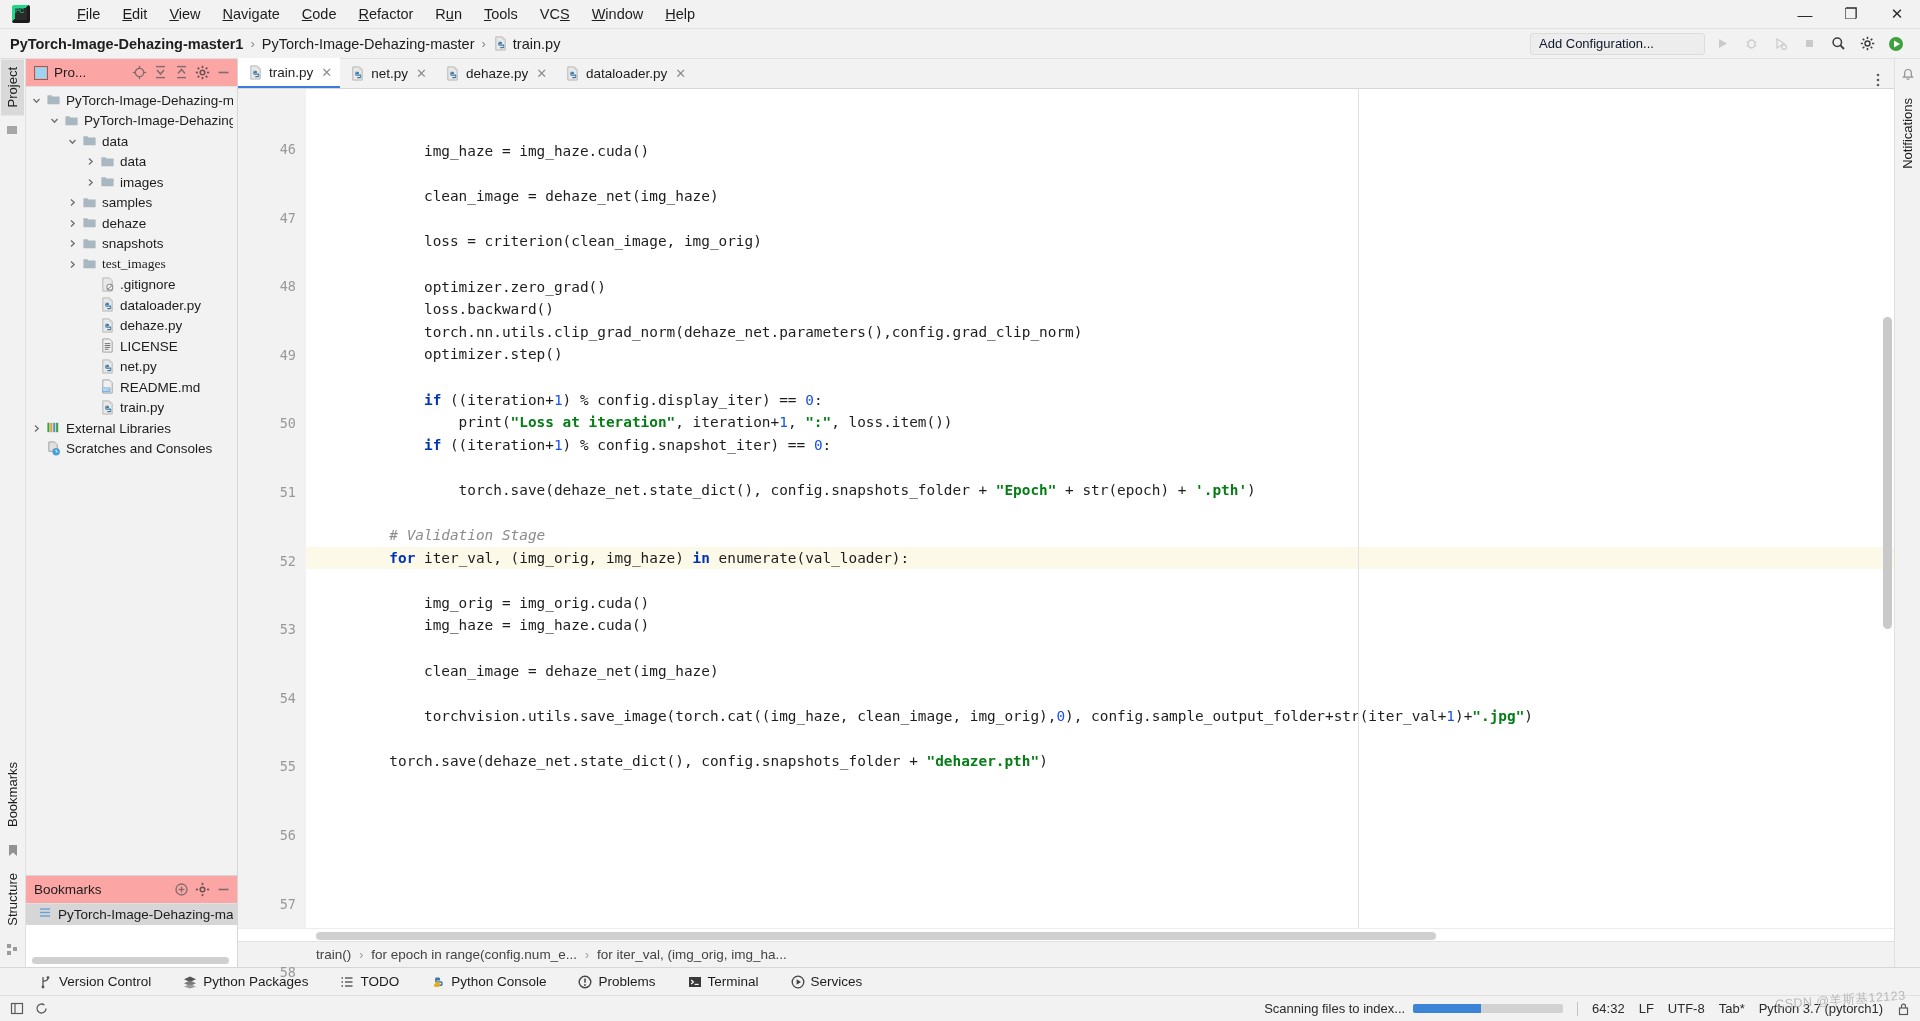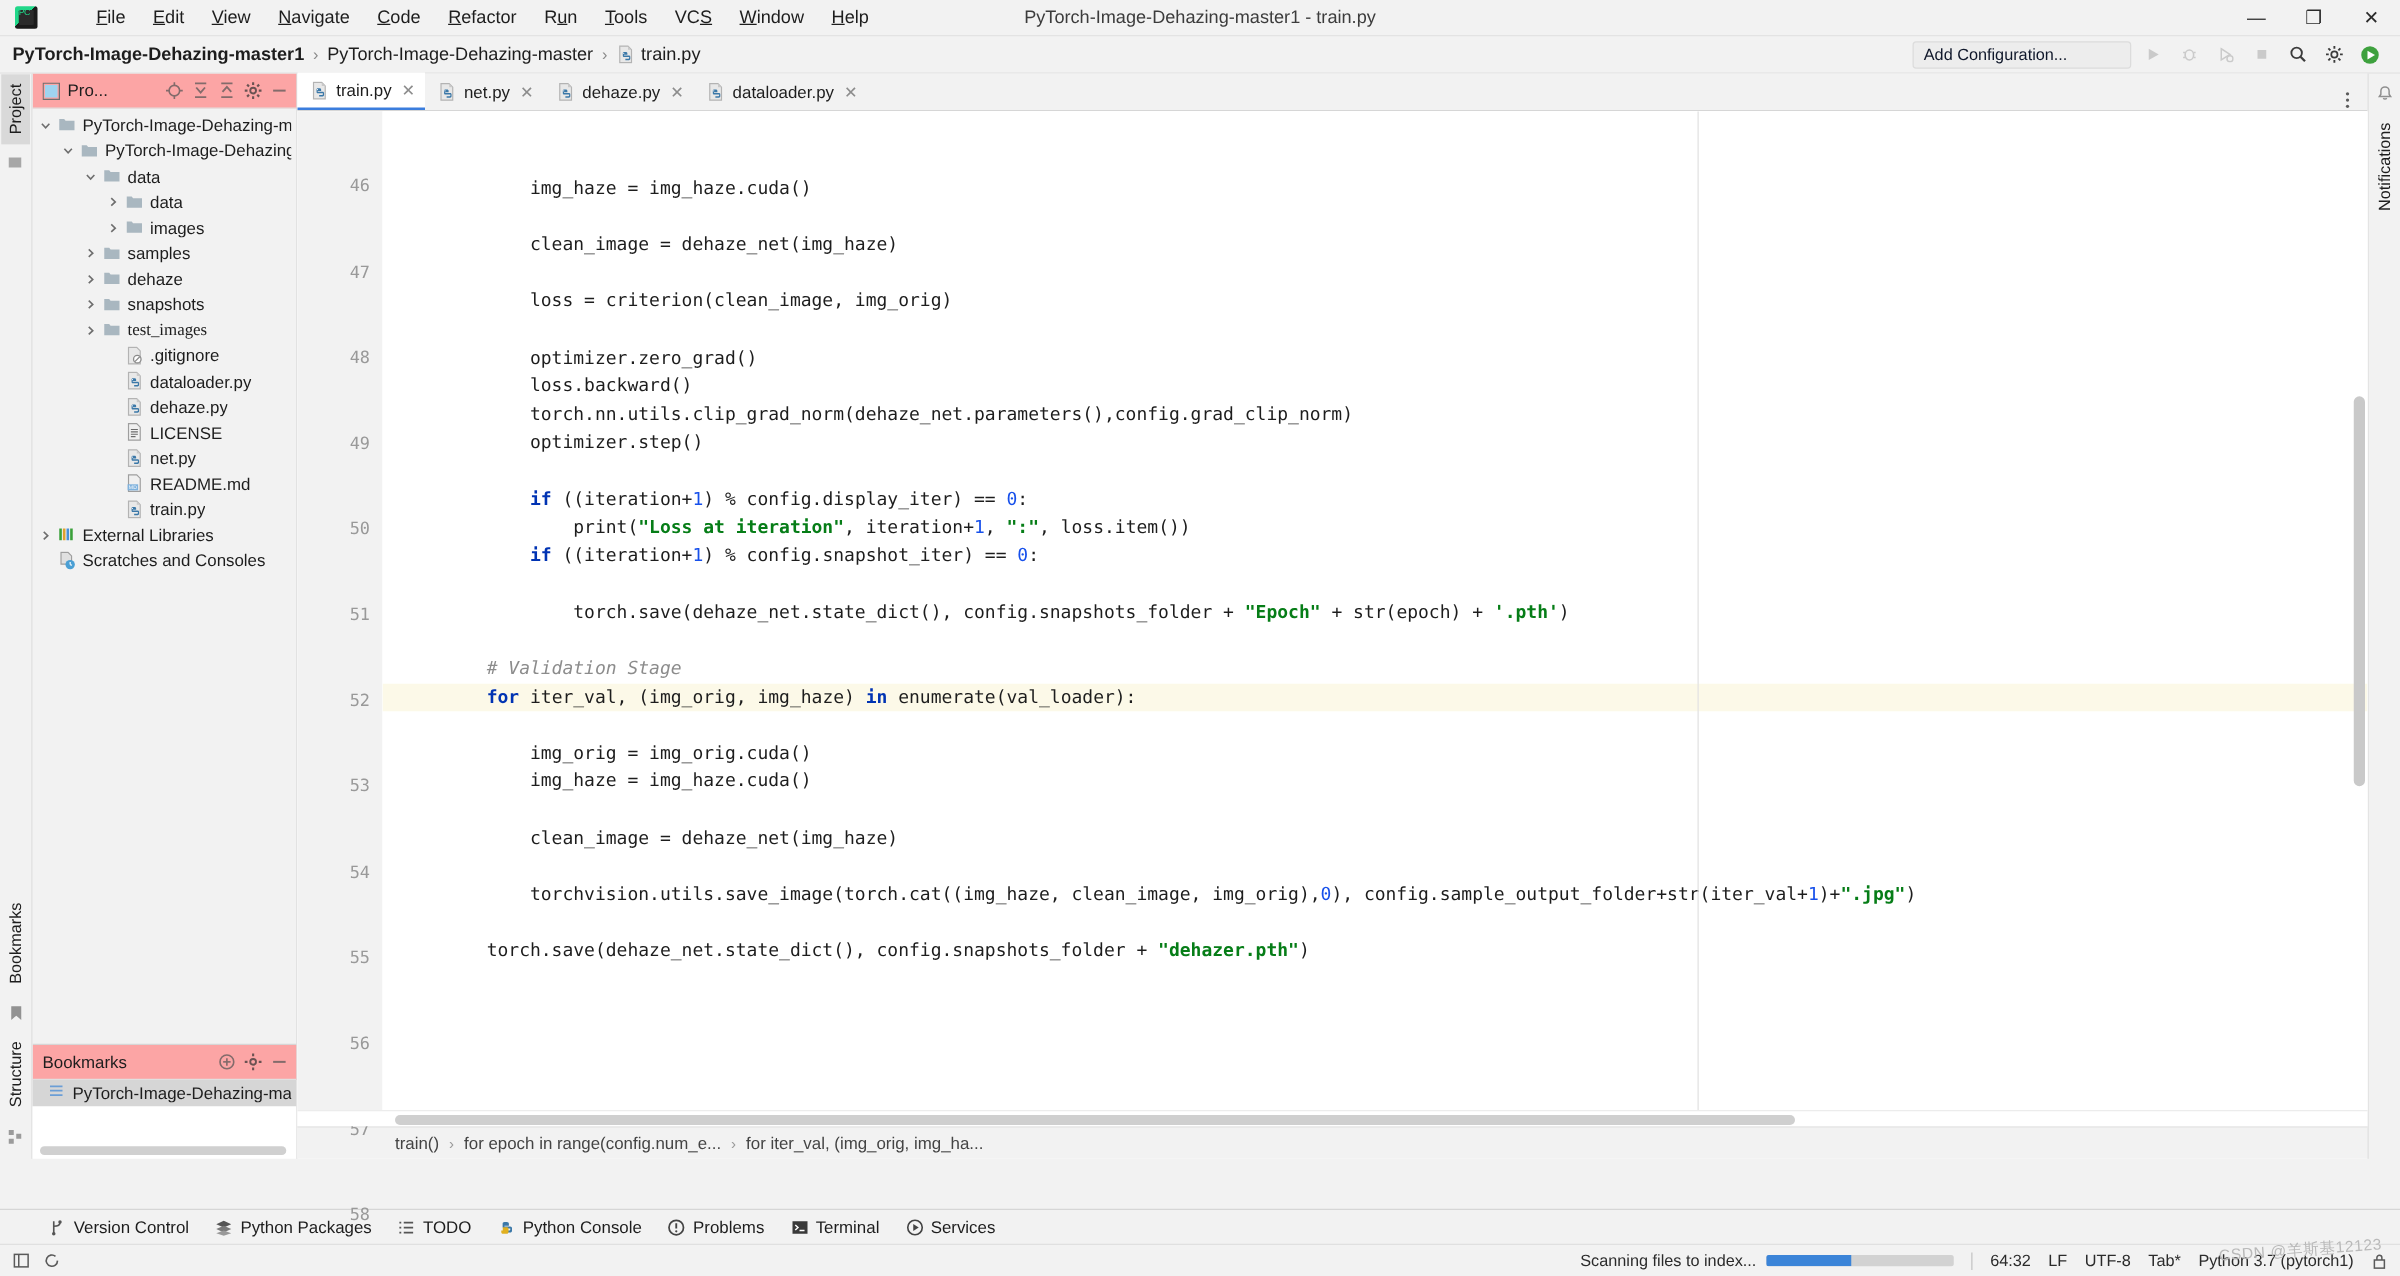--- a/index.html
+++ b/index.html
@@ -153,21 +153,21 @@
   .breadcrumbbar { height:26px; display:flex; align-items:center; background:#f2f2f2; border-top:1px solid #e0e0e0; padding-left:78px; flex:none; }
   .bcrumb { font-size:13.5px; color:#444; white-space:nowrap; }
   .bcsep { color:#9a9a9a; margin:0 8px; font-size:12px; }
 
   
   .rightstrip { width:26px; background:#f2f2f2; border-left:1px solid #e0e0e0; display:flex; flex-direction:column; align-items:center; flex:none; }
 
   
   .toolbar-bottom {
     height:28px; display:flex; align-items:center; background:#f2f2f2;
-    border-top:1px solid #d6d6d6; padding-left:30px; gap:3px; flex:none;margin-top:40px;
+    border-top:1px solid #d6d6d6; padding-left:30px; gap:14px; flex:none;
   }
   .twbtn { display:flex; align-items:center; gap:6px; font-size:13.5px; padding:3px 9px; color:#1d1d1d; cursor:default; border-radius:3px;}
 
   
   .statusbar {
     height:26px; display:flex; align-items:center; background:#f2f2f2;
     border-top:1px solid #e0e0e0; padding:0 10px; font-size:13px; color:#2b2b2b; flex:none;
     position:relative;
   }
   .sb-left { display:flex; align-items:center; gap:9px; }
@@ -195,21 +195,20 @@
         <div class="menuitem"><u>V</u>iew</div>
         <div class="menuitem"><u>N</u>avigate</div>
         <div class="menuitem"><u>C</u>ode</div>
         <div class="menuitem"><u>R</u>efactor</div>
         <div class="menuitem">R<u>u</u>n</div>
         <div class="menuitem"><u>T</u>ools</div>
         <div class="menuitem">VC<u>S</u></div>
         <div class="menuitem"><u>W</u>indow</div>
         <div class="menuitem"><u>H</u>elp</div>
       </div>
-    <div class="win-title">PyTorch-Image-Dehazing-master1 - train.py</div>
     <div class="win-ctrl">
       <div class="win-btn">—</div>
       <div class="win-btn">❐</div>
       <div class="win-btn close">✕</div>
     </div>
   </div>
 
   <div class="navbar">
     <div id="navcrumbs" style="display:flex;align-items:center;">
         <span class="crumb bold">

